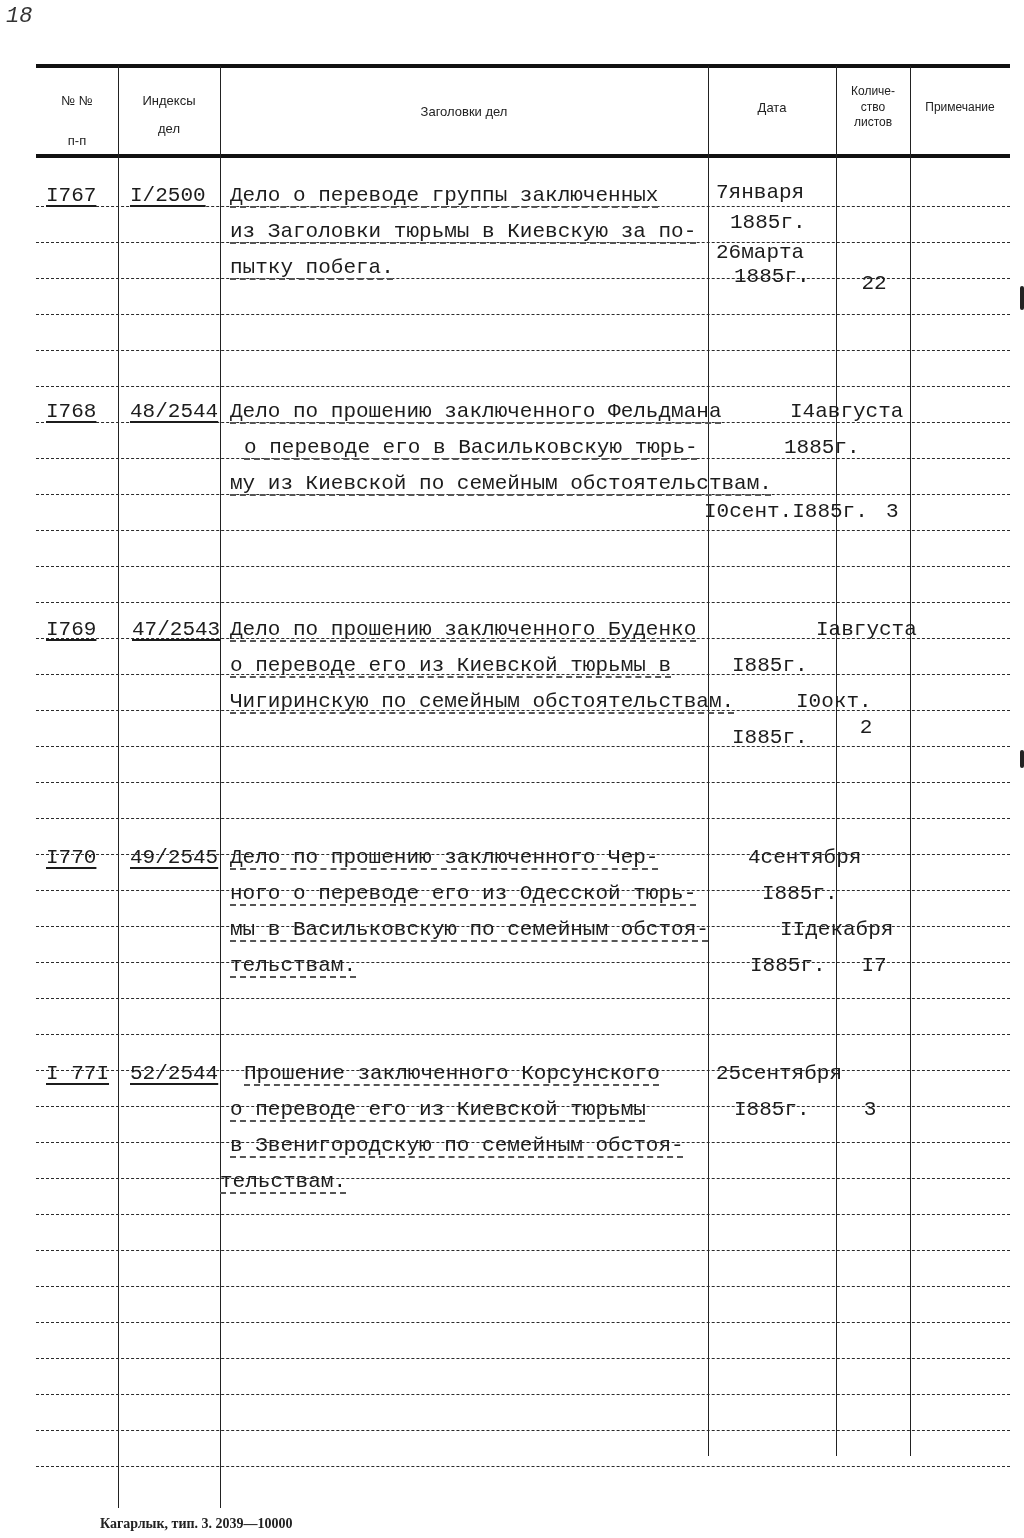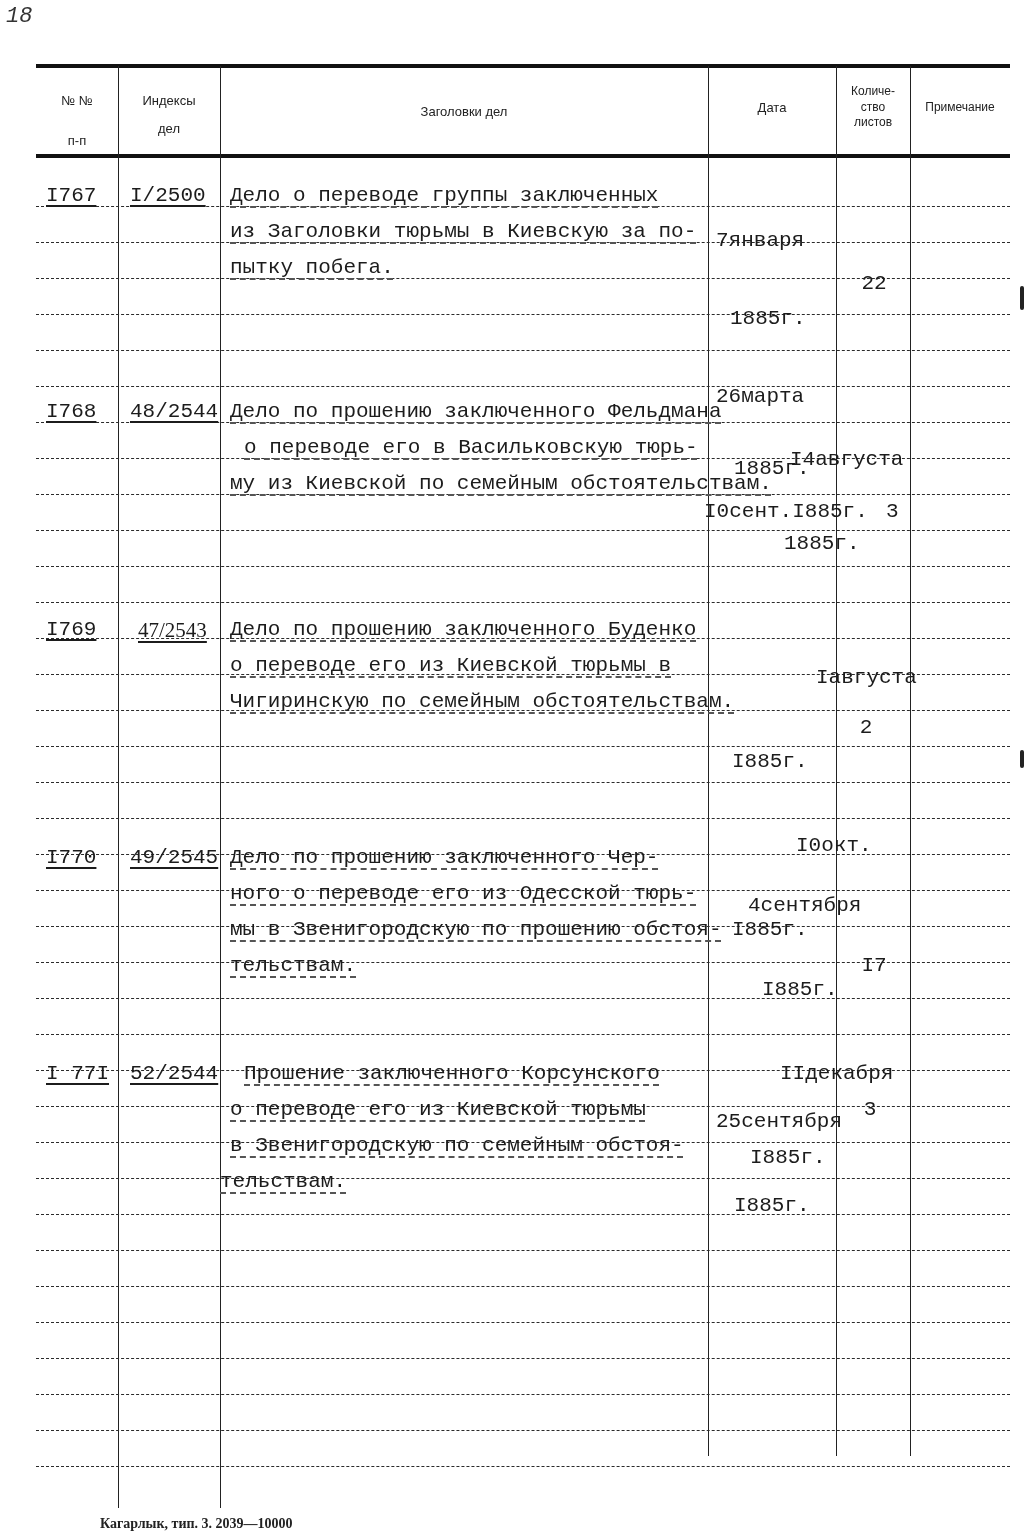--- a/index.html
+++ b/index.html
@@ -34,21 +34,21 @@
 
   
   .cell {
     position: absolute;
     font-family: "Liberation Mono", "DejaVu Sans Mono", monospace;
     font-size: 21px; line-height: 36px; color: #1c1c1c;
     white-space: nowrap;
   }
   .num { text-decoration: underline; text-underline-offset: 4px; }
   .title-line { display: block; height: 36px; text-decoration: underline; text-decoration-style: dashed; text-underline-offset: 5px; text-decoration-color: #555; }
-  .date-line { display: block; height: 36px; margin-top: 48px; }
+  .date-line { display: block; height: 36px; }
   .sheets { text-align: center; width: 72px; }
 
   .footer {
     position: absolute; left: 100px; top: 1516px;
     font-family: "Liberation Serif", "DejaVu Serif", serif;
     font-weight: bold; font-size: 14px; color: #222;
   }
   .side-mark { position: absolute; width: 4px; background: #222; border-radius: 2px; }
 </style>
 </head>
@@ -152,42 +152,42 @@
       <span class="date-line">I4августа</span>
       <span class="date-line" style="margin-left:-6px;">1885г.</span>
       <span class="date-line"></span>
     </div>
     <div class="cell" style="left:704px; top:494px;">I0сент.I885г.</div>
     <div class="cell" style="left:886px; top:494px;">3</div>
   </div>
 
   <div>
     <div class="cell num" style="left:46px; top:612px;">I769</div>
-    <div class="cell num" style="left:138px; top:612px;font-family:Liberation Serif, serif;">47/2543</div>
+    <div class="cell num" style="left:132px; top:612px;">47/2543</div>
     <div class="cell" style="left:230px; top:612px;">
       <span class="title-line">Дело по прошению заключенного Буденко</span>
       <span class="title-line">о переводе его из Киевской тюрьмы в</span>
       <span class="title-line">Чигиринскую по семейным обстоятельствам.</span>
     </div>
     <div class="cell" style="left:816px; top:612px;">
       <span class="date-line">Iавгуста</span>
       <span class="date-line" style="margin-left:-84px;">I885г.</span>
       <span class="date-line" style="margin-left:-20px;">I0окт.</span>
       <span class="date-line" style="margin-left:-84px;">I885г.</span>
     </div>
     <div class="cell sheets" style="left:830px; top:710px;">2</div>
   </div>
 
   <div>
     <div class="cell num" style="left:46px; top:840px;">I770</div>
     <div class="cell num" style="left:130px; top:840px;">49/2545</div>
     <div class="cell" style="left:230px; top:840px;">
       <span class="title-line">Дело по прошению заключенного Чер-</span>
       <span class="title-line">ного о переводе его из Одесской тюрь-</span>
-      <span class="title-line">мы в Звенигородскую по прошению обстоя-</span>
+      <span class="title-line">мы в Васильковскую по семейным обстоя-</span>
       <span class="title-line">тельствам.</span>
     </div>
     <div class="cell" style="left:748px; top:840px;">
       <span class="date-line">4сентября</span>
       <span class="date-line" style="margin-left:14px;">I885г.</span>
       <span class="date-line" style="margin-left:32px;">IIдекабря</span>
       <span class="date-line" style="margin-left:2px;">I885г.</span>
     </div>
     <div class="cell sheets" style="left:838px; top:948px;">I7</div>
   </div>

